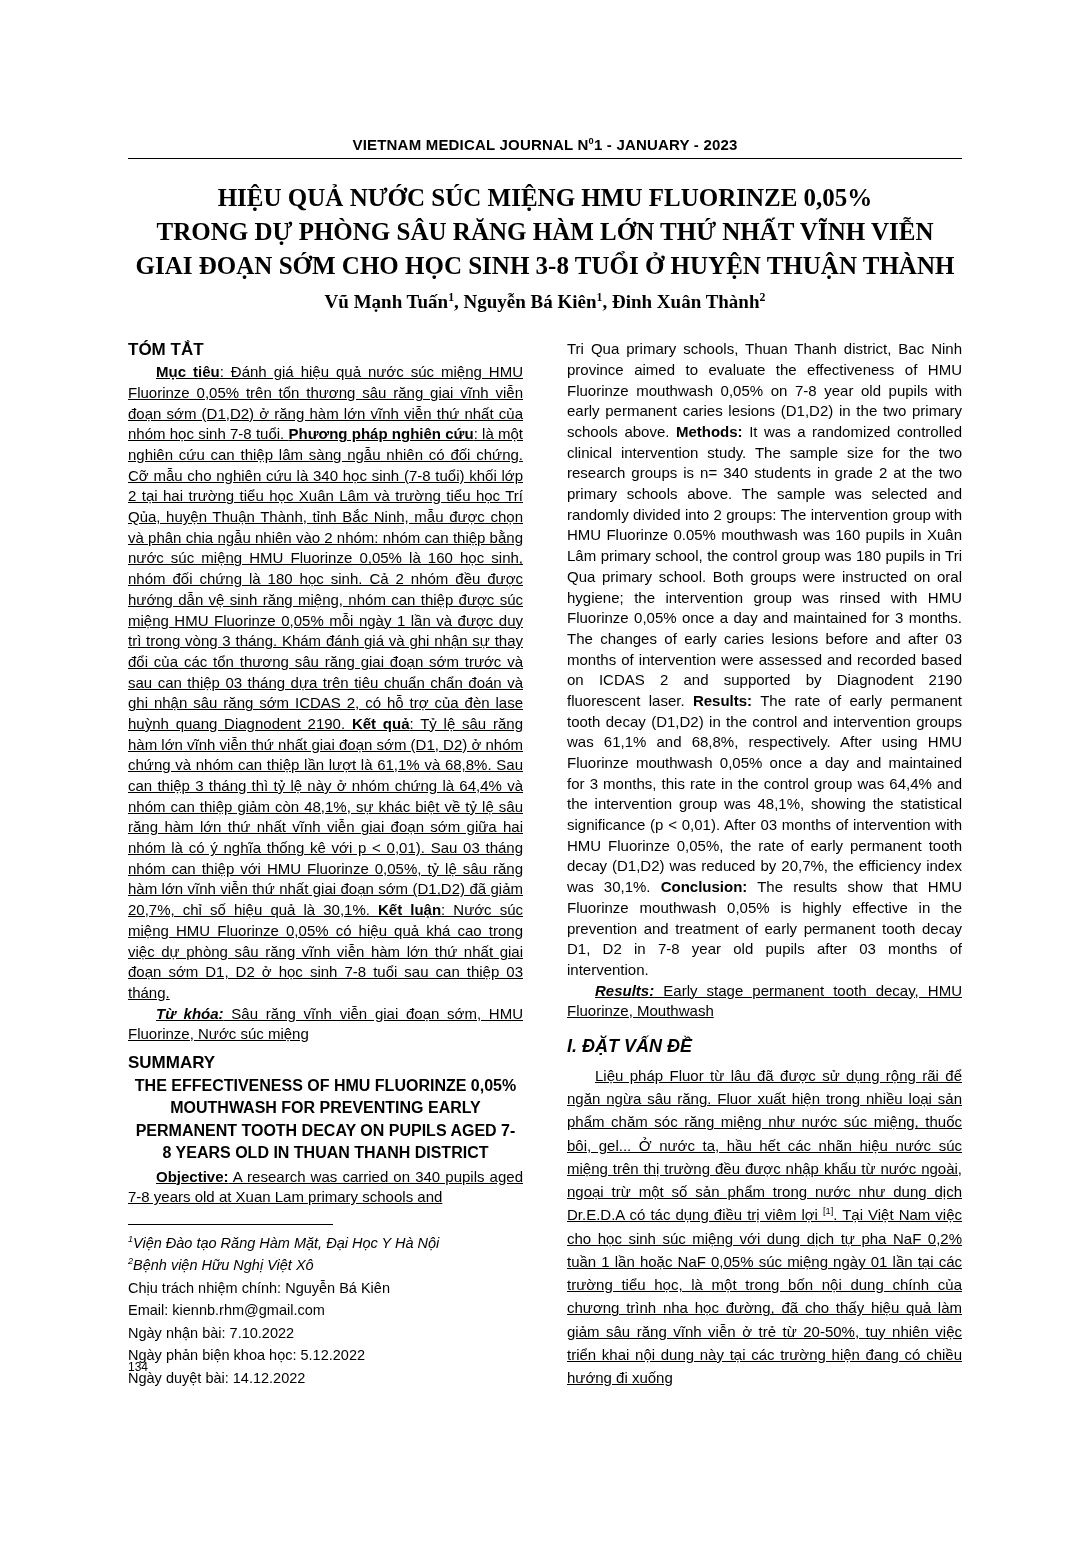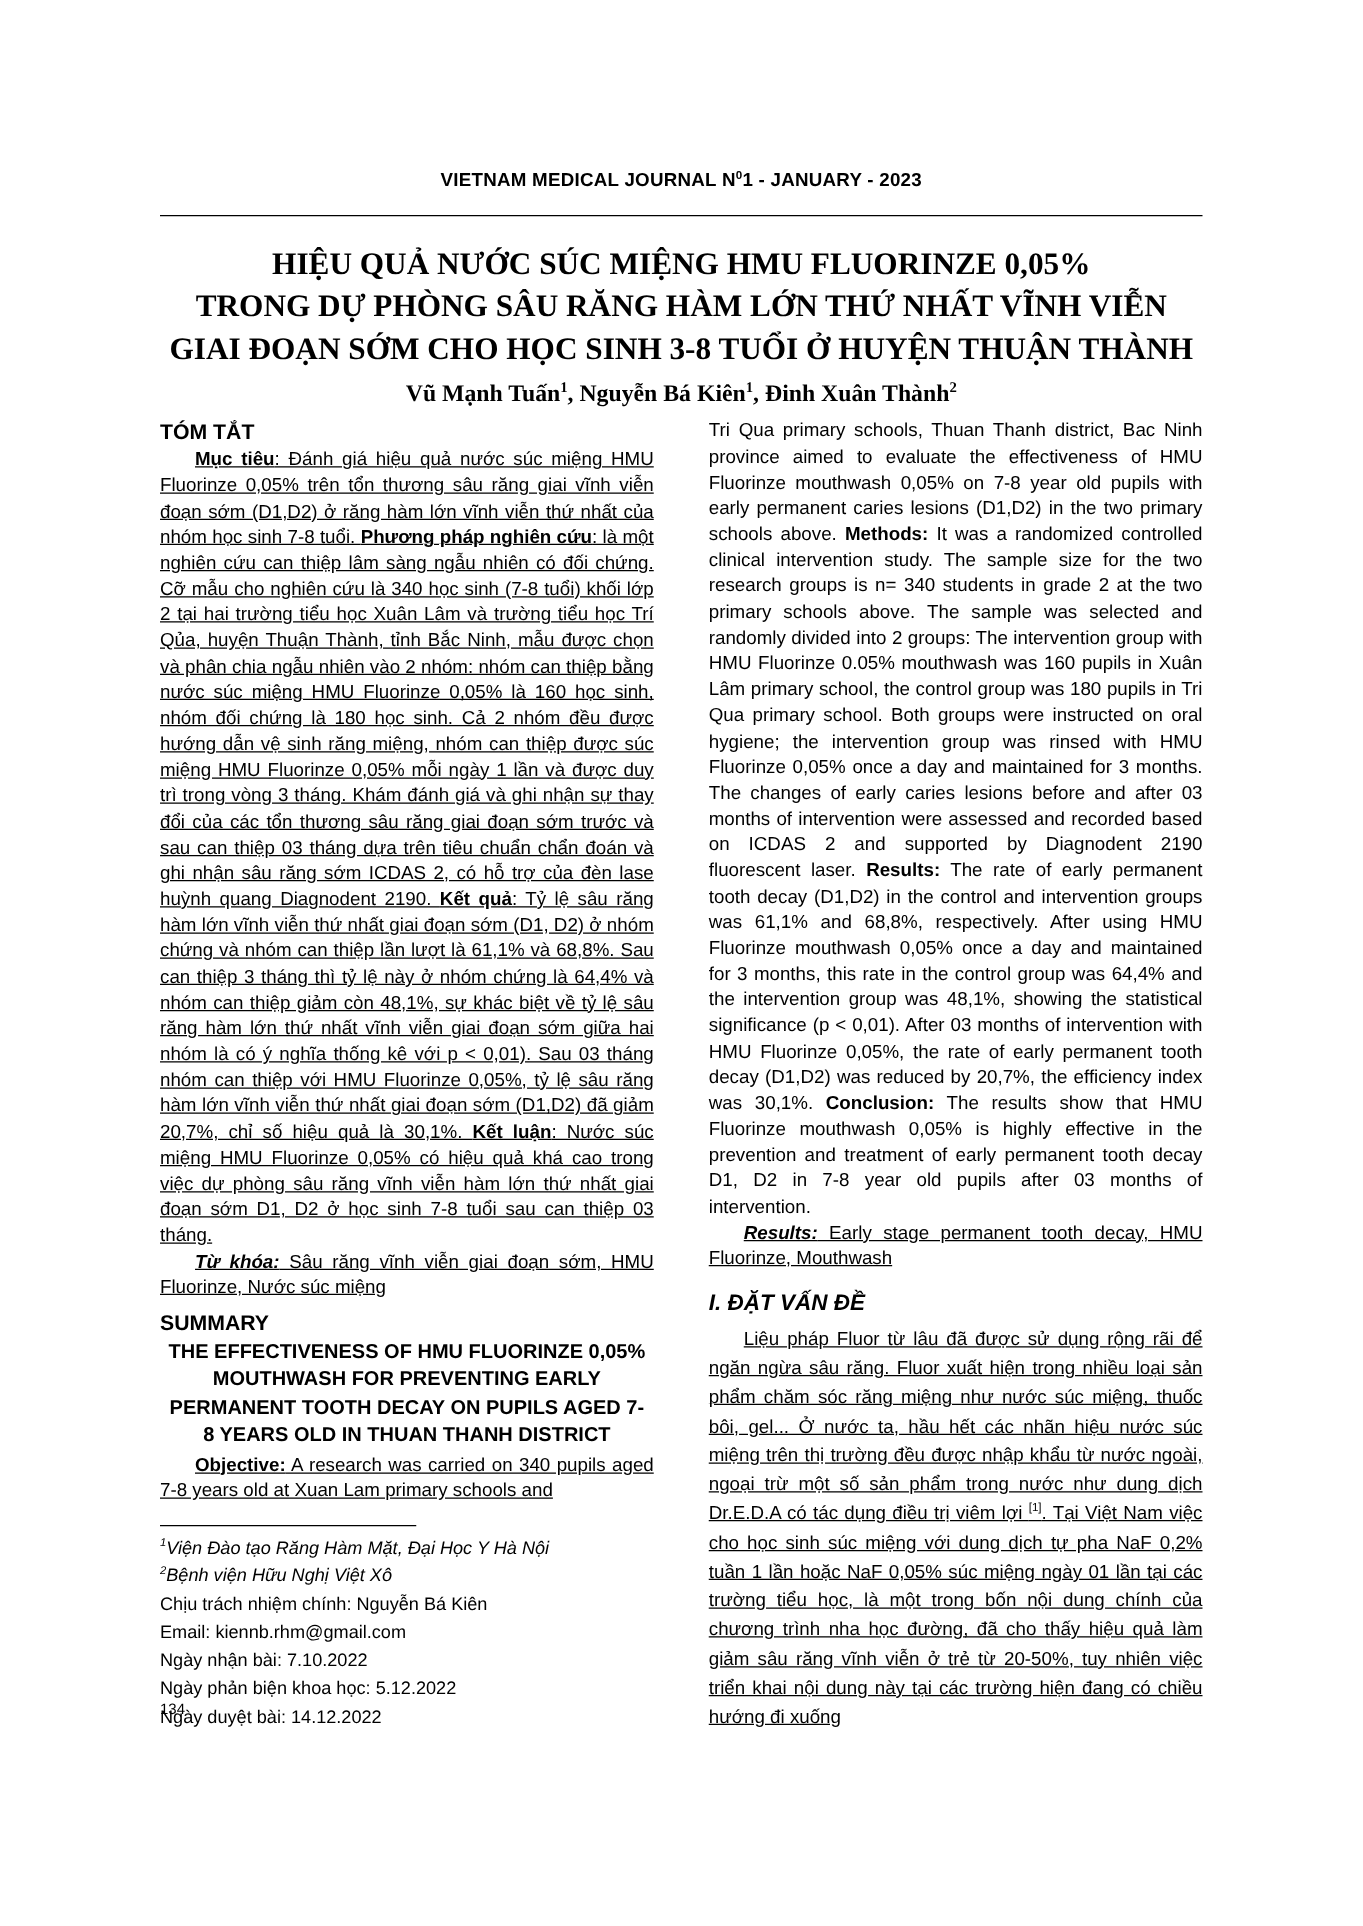--- a/index.html
+++ b/index.html
@@ -17,38 +17,38 @@
   .b { font-weight:bold; }
   .i { font-style:italic; }
   sup { font-size:0.62em; vertical-align:super; line-height:0; }
 
   .page-header {
     text-align:center;
     font-weight:bold;
     font-size:15px;
     letter-spacing:0.2px;
     border-bottom:1.5px solid #000;
-    padding-bottom:19px;
+    padding-bottom:5px;
   }
   .article-title {
     margin-top:22px;
     text-align:center;
     font-family:"Liberation Serif", serif;
     font-size:25px;
     font-weight:bold;
     line-height:1.35;
   }
   .authors {
     margin-top:9px;
     text-align:center;
     font-family:"Liberation Serif", serif;
     font-size:19px;
     font-weight:bold;
   }
-  .columns { display:flex; gap:44px; margin-top:8px; }
+  .columns { display:flex; gap:44px; margin-top:26px; }
   .col { flex:1; min-width:0; }
 
   .body {
     font-size:15px;
     line-height:1.38;
     text-align:justify;
     text-justify:inter-word;
   }
   .indent { text-indent:28px;text-decoration:underline; }
   .sec-heading {

